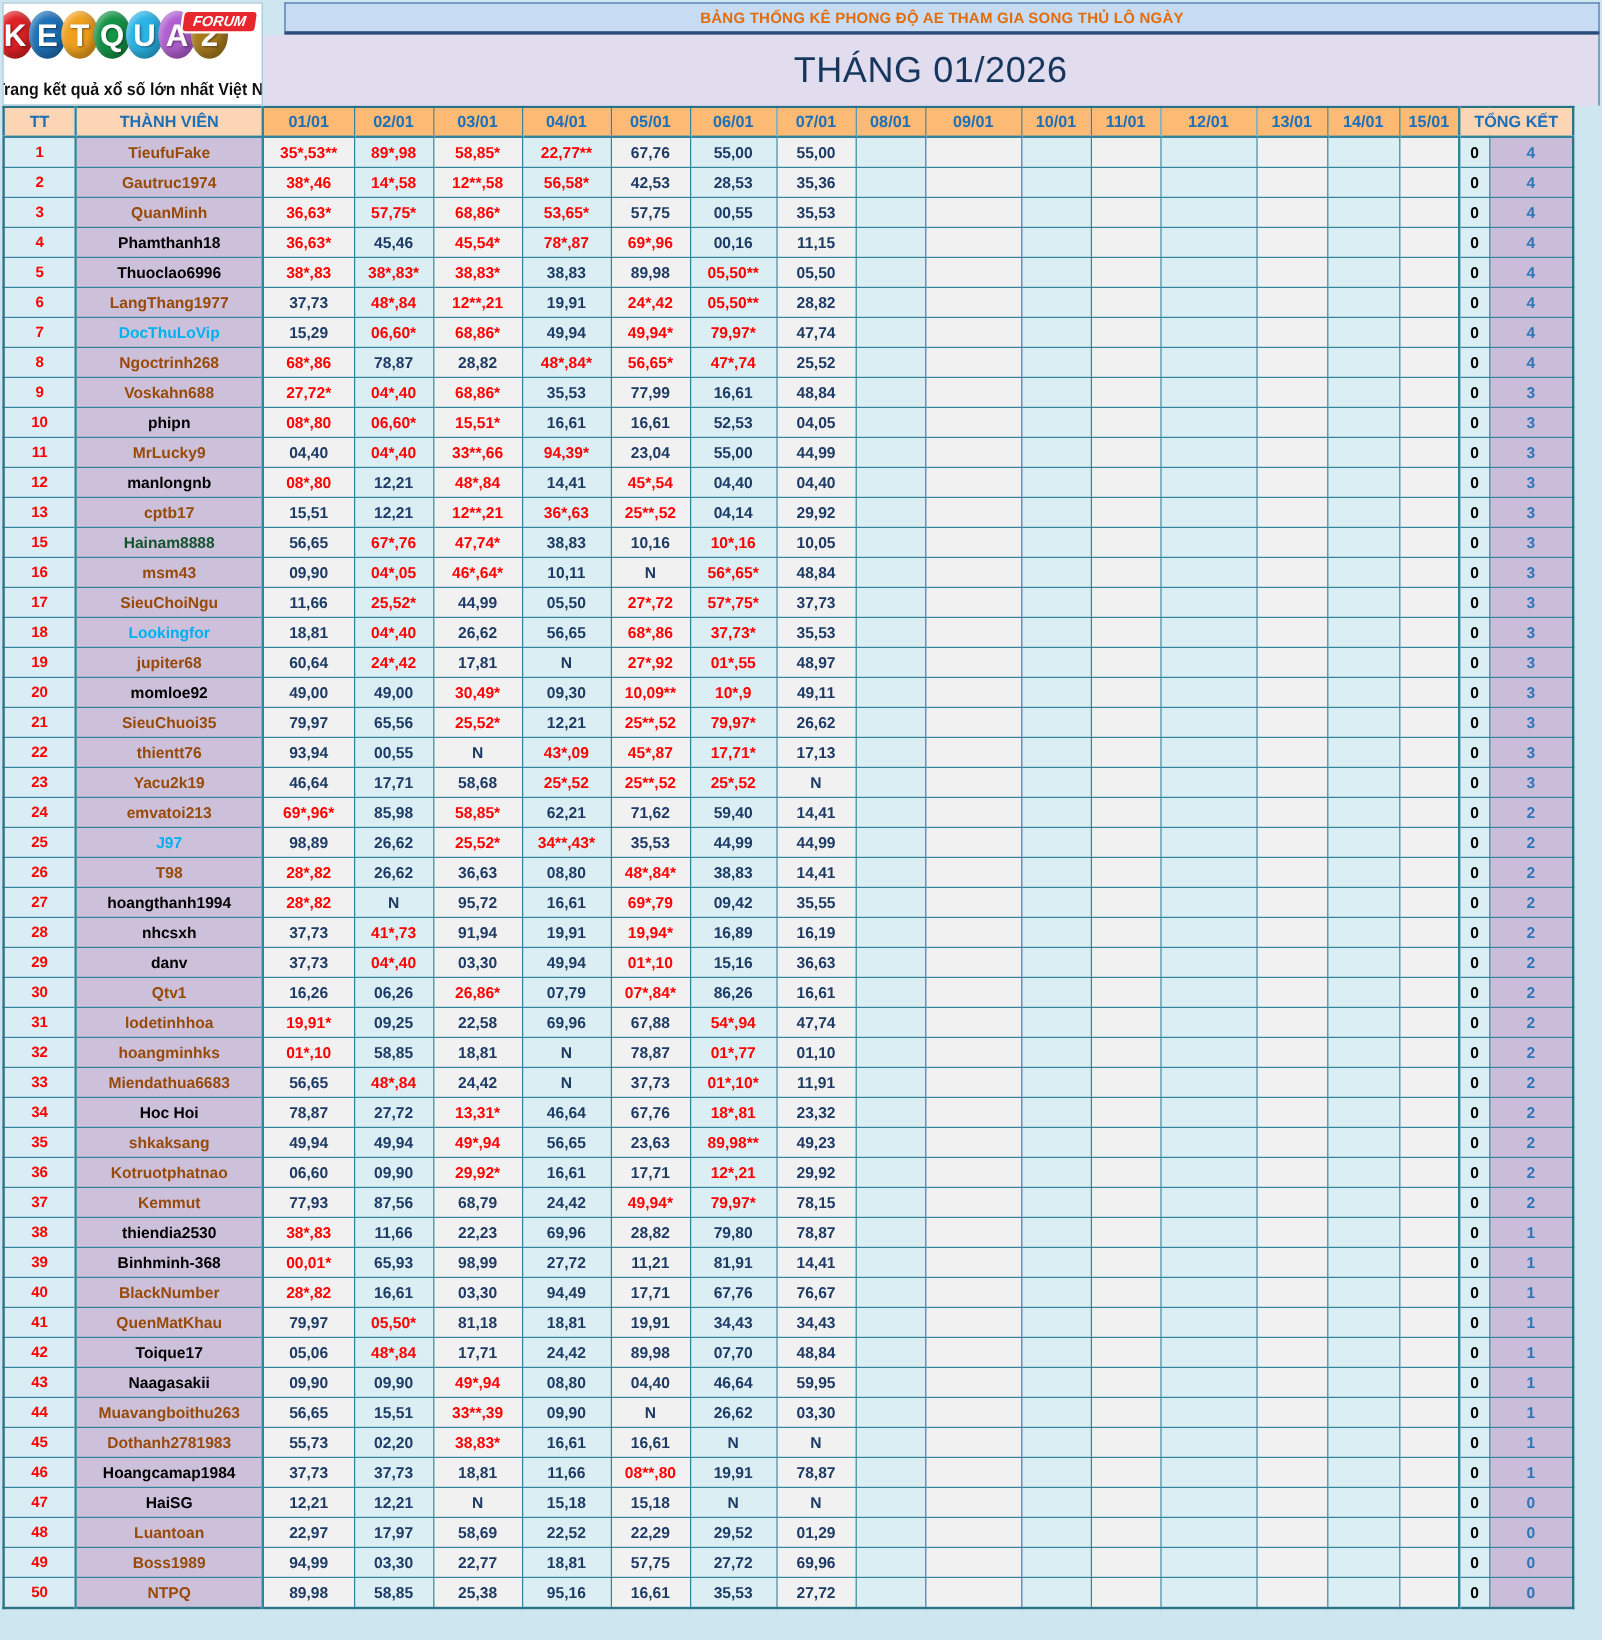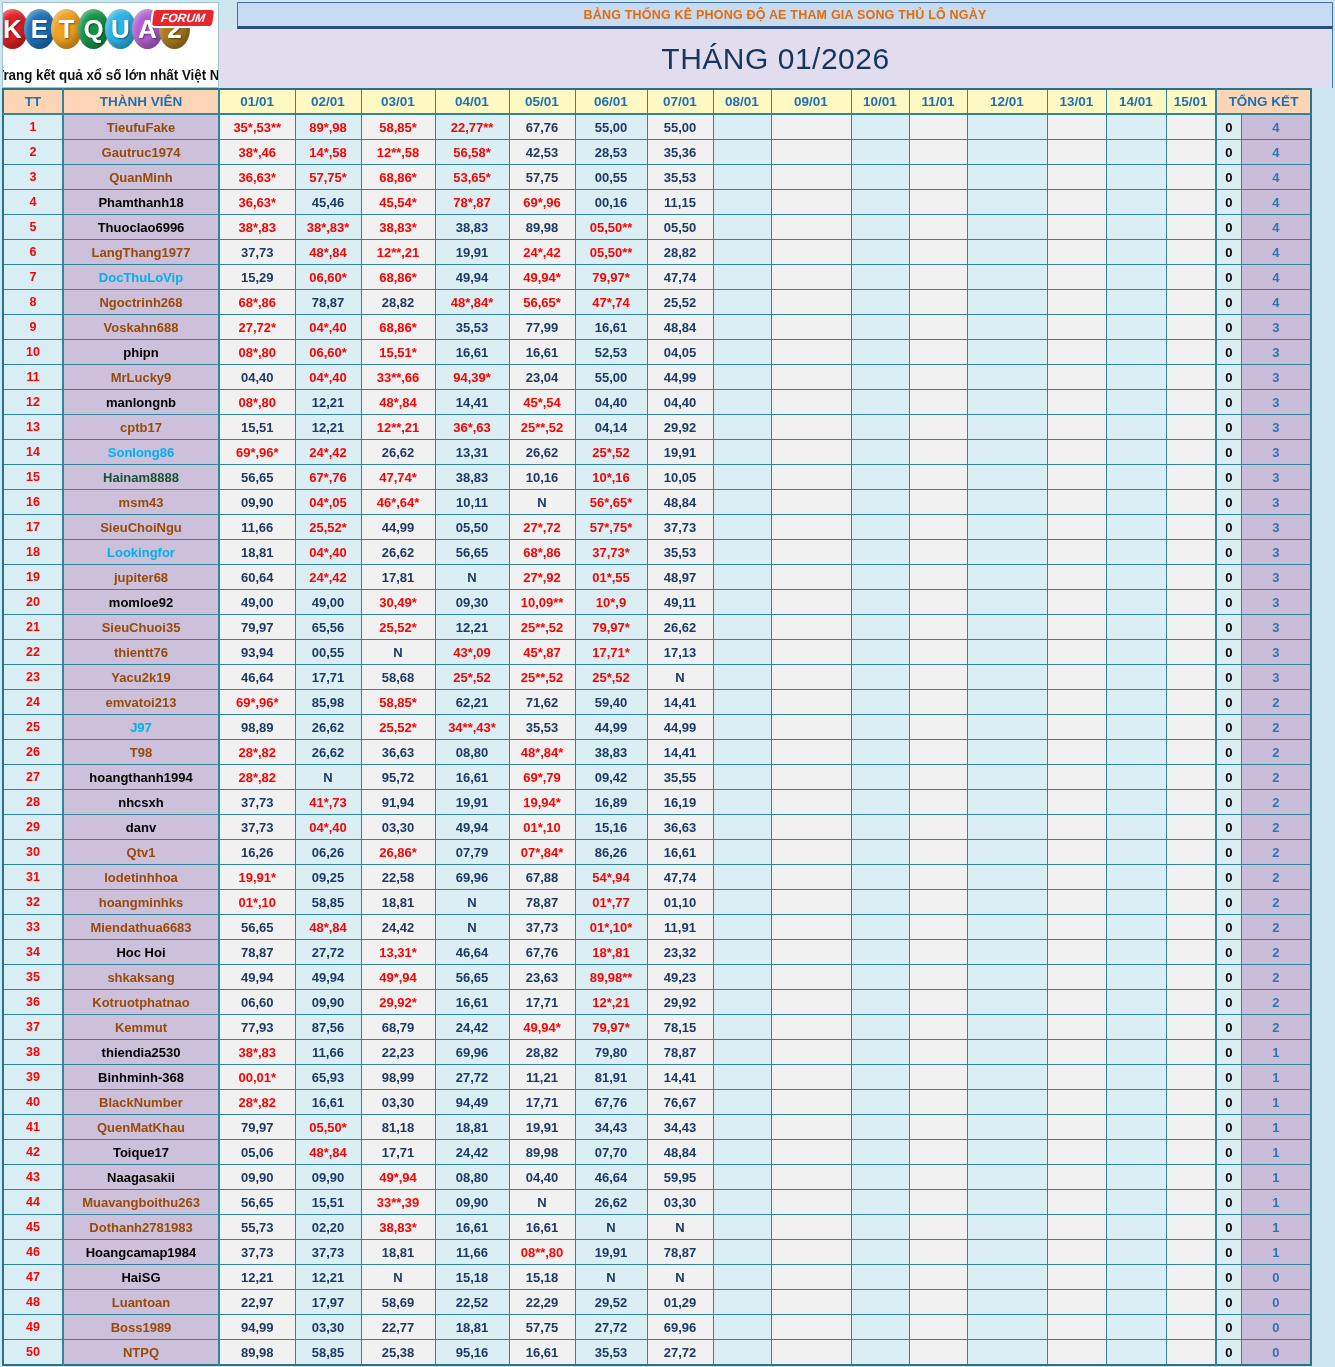--- a/index.html
+++ b/index.html
@@ -21,21 +21,21 @@
           color:#e36c0a;font-weight:bold;font-size:12.5px;display:flex;align-items:center;justify-content:center;letter-spacing:.2px;margin-left:18px;}
   .thang{flex:1;background:#e2ddee;color:#17365d;font-weight:normal;font-size:30px;display:flex;align-items:center;justify-content:center;
          border-right:1px solid #31849b;letter-spacing:.5px;}
 
   
   table{border-collapse:collapse;table-layout:fixed;width:1215px;border:2px solid #2a7288;background:#fff;}
   th,td{border:1px solid #31849b;padding:0;height:24px;text-align:center;font-weight:bold;font-size:13px;
         overflow:hidden;white-space:nowrap;}
   thead th{height:23px;border-bottom:2px solid #31849b;}
   .hp{background:#fcd5b4;color:#1d70b8;font-size:13.5px;}
-  .hd{background:#fef9c3;color:#1d70b8;font-size:13.5px;}
+  .hd{background:#fdba74;color:#1d70b8;font-size:13.5px;}
   .c-member,td.name{border-left:2px solid #31849b;border-right:2px solid #31849b;}
   th.c-tk,td.t0{border-left:2px solid #31849b;}
   .tt{background:#d9edf4;color:#fe0000;font-size:12.5px;}
   td.name{background:#ccc0da;font-size:13px;}
   .n-brown{color:#974a09;} .n-black{color:#000000;} .n-cyan{color:#00b0f0;margin-left:12px;} .n-orange{color:#14532d;}
   .ca{background:#f1f1f1;} .cb{background:#daeef3;}
   .v{color:#1c3a63;} .red{color:#fe0000;}
   .t0{background:#daeef3;color:#000000;}
   .t1{background:#c9bdd9;color:#2e75b6;}
 </style>
@@ -376,41 +376,20 @@
           <td class="cb"></td>
           <td class="ca"></td>
           <td class="cb"></td>
           <td class="ca"></td>
           <td class="cb"></td>
           <td class="ca"></td>
           <td class="t0">0</td>
           <td class="t1">3</td>
         </tr>
         <tr>
-          <td class="tt">14</td>
-          <td class="name n-cyan">Sonlong86</td>
-          <td class="ca red">69*,96*</td>
-          <td class="cb red">24*,42</td>
-          <td class="ca v">26,62</td>
-          <td class="cb v">13,31</td>
-          <td class="ca v">26,62</td>
-          <td class="cb red">25*,52</td>
-          <td class="ca v">19,91</td>
-          <td class="cb"></td>
-          <td class="ca"></td>
-          <td class="cb"></td>
-          <td class="ca"></td>
-          <td class="cb"></td>
-          <td class="ca"></td>
-          <td class="cb"></td>
-          <td class="ca"></td>
-          <td class="t0">0</td>
-          <td class="t1">3</td>
-        </tr>
-        <tr>
           <td class="tt">15</td>
           <td class="name n-orange">Hainam8888</td>
           <td class="ca v">56,65</td>
           <td class="cb red">67*,76</td>
           <td class="ca red">47,74*</td>
           <td class="cb v">38,83</td>
           <td class="ca v">10,16</td>
           <td class="cb red">10*,16</td>
           <td class="ca v">10,05</td>
           <td class="cb"></td>

